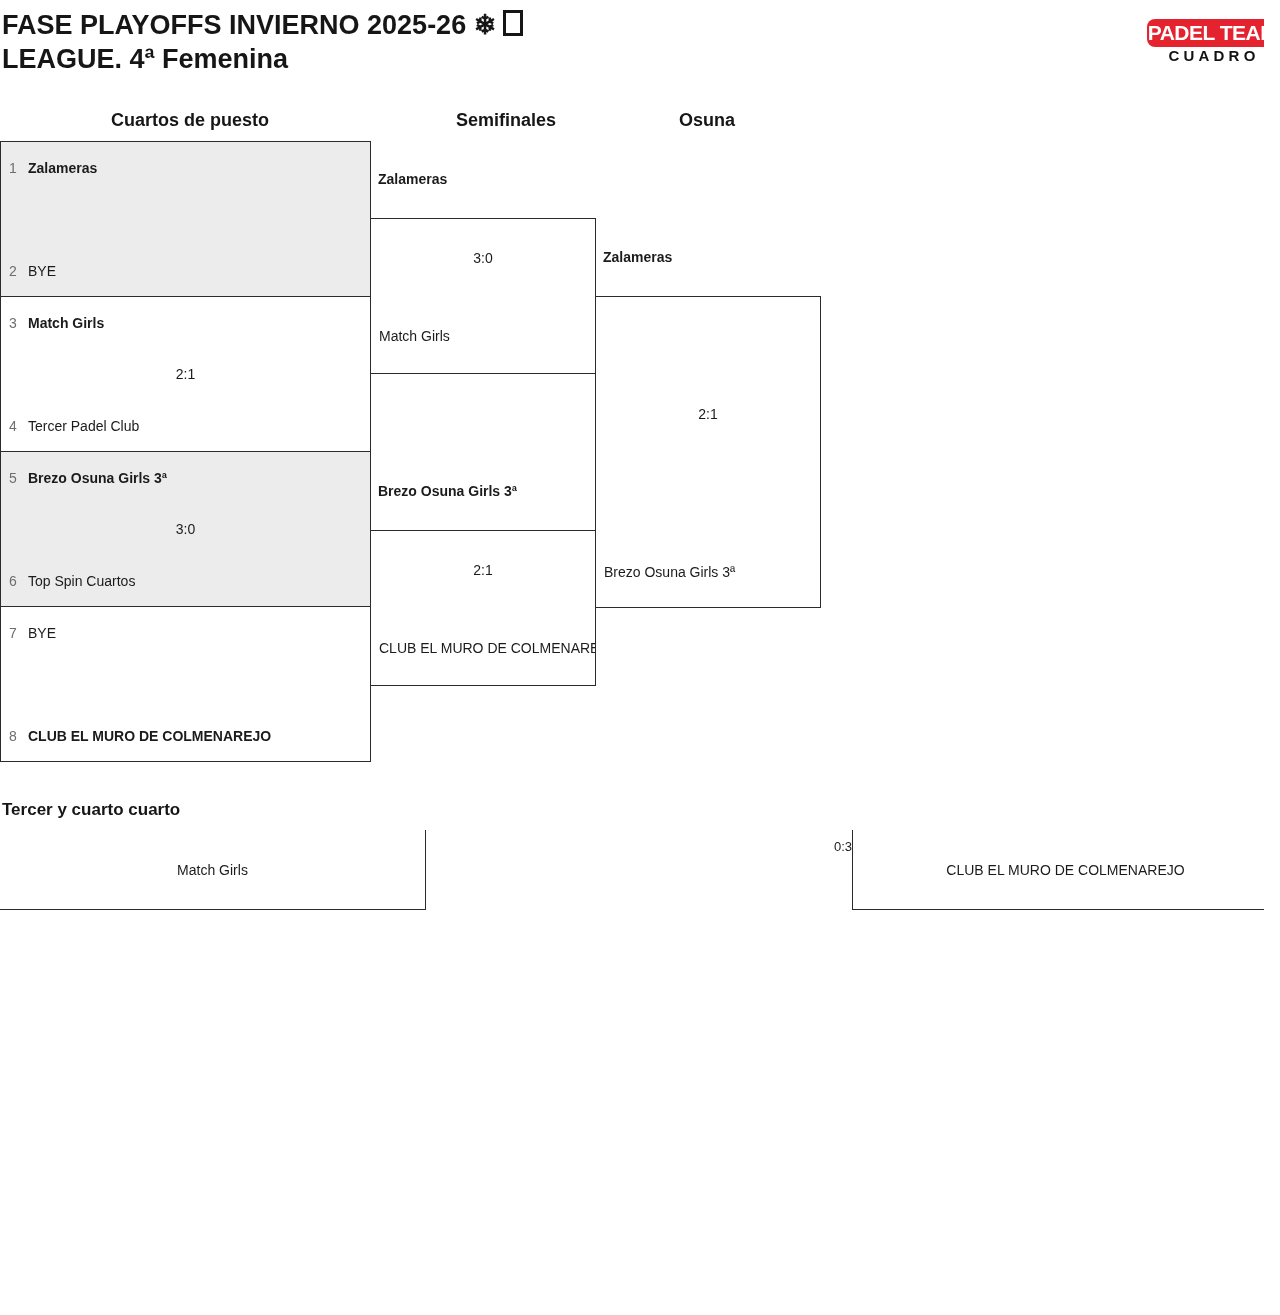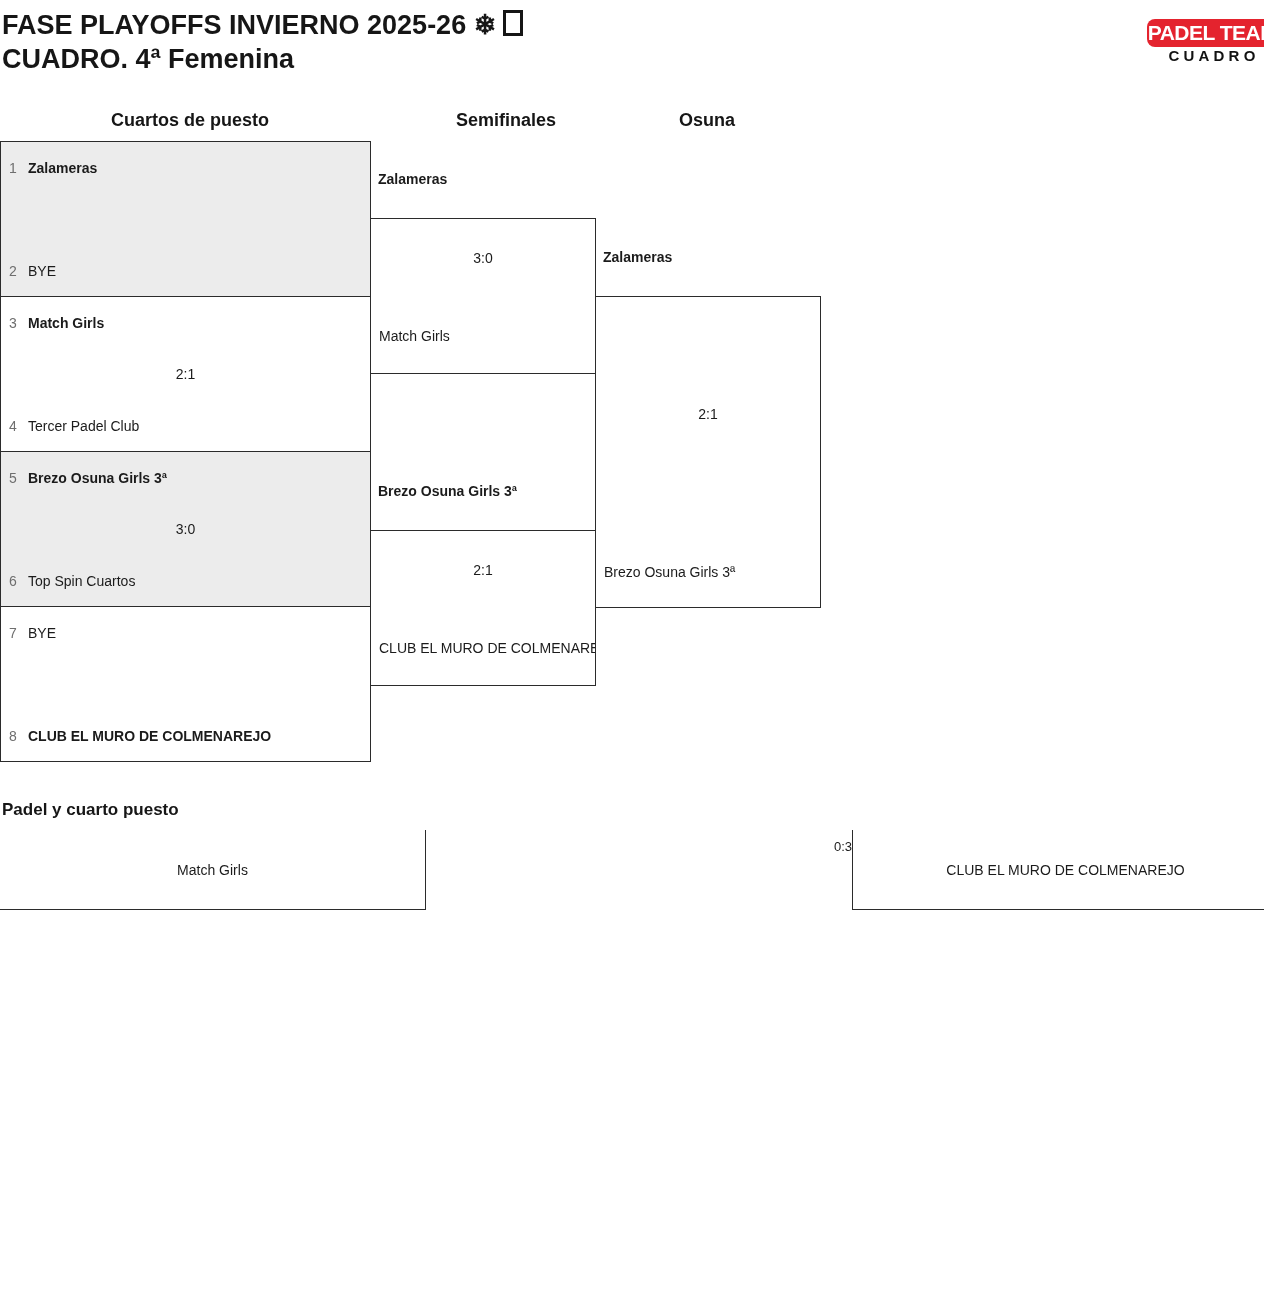--- a/index.html
+++ b/index.html
@@ -83,21 +83,21 @@
   .tp-right { left:852px; width:426px; border-left:1px solid #2b2b2b; border-bottom:1px solid #2b2b2b; }
   .tp-score { position:absolute; left:426px; width:426px; top:839px; text-align:right; font-size:13px; }
 </style>
 </head>
 <body>
 
 <div class="page">
 
   <div class="title-block">
     <div class="title-line"><span>FASE PLAYOFFS INVIERNO 2025-26 ❄</span><span class="tofu"></span></div>
-    <div class="title-line">CUADRO. 4ª Femenina</div>
+    <div class="title-line">LEAGUE. 4ª Femenina</div>
   </div>
 
   <div class="logo">
     <div class="logo-red">PADEL TEAM</div>
     <div class="logo-black">CUADRO</div>
   </div>
 
   <div class="col-header hdr-qf">Cuartos de puesto</div>
   <div class="col-header hdr-sf">Semifinales</div>
   <div class="col-header hdr-f">Osuna</div>
@@ -161,21 +161,21 @@
     <div class="rect-score">2:1</div>
     <div class="rect-loser">CLUB EL MURO DE COLMENAREJO</div>
   </div>
 
   <div class="float-label final-winner">Zalameras</div>
   <div class="match-rect final-rect">
     <div class="rect-score">2:1</div>
     <div class="rect-loser">Brezo Osuna Girls 3ª</div>
   </div>
 
-  <div class="third-heading">Padel y cuarto puesto</div>
+  <div class="third-heading">Tercer y cuarto cuarto</div>
   <div class="tp-cell tp-left">
     <span>Match Girls</span>
   </div>
   <div class="tp-score">0:3</div>
   <div class="tp-cell tp-right">
     <span>CLUB EL MURO DE COLMENAREJO</span>
   </div>
 
 </div>
 

